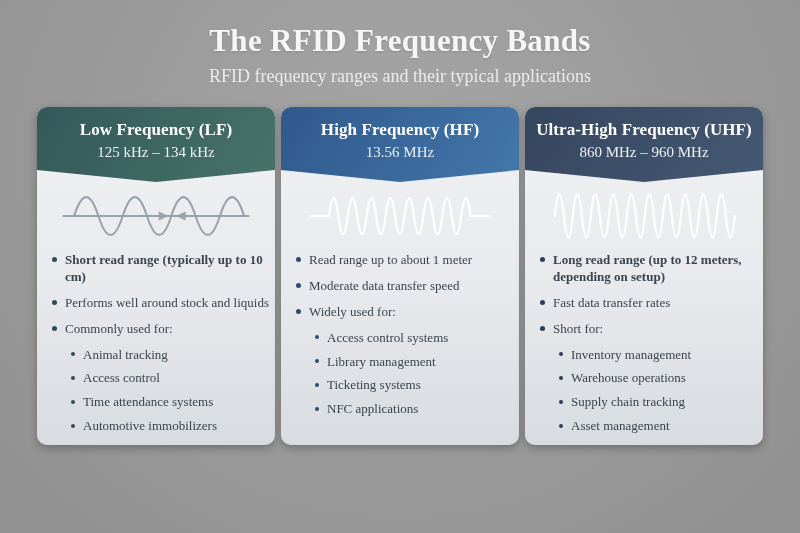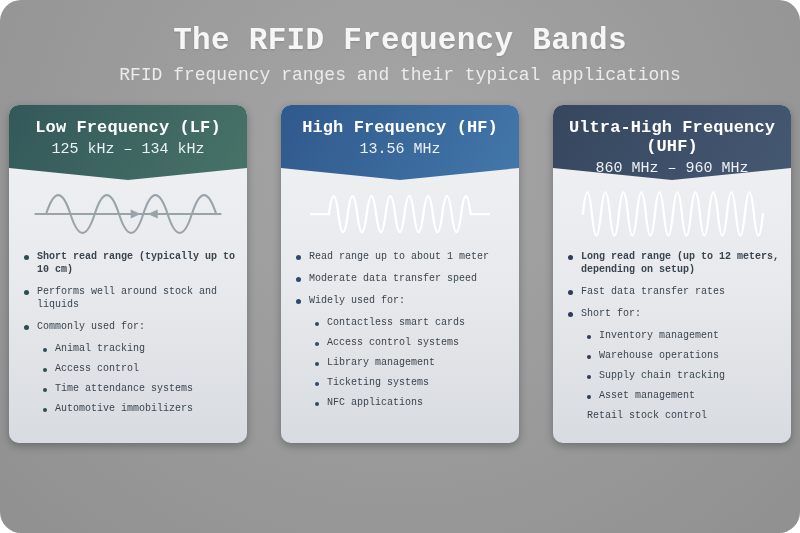--- a/index.html
+++ b/index.html
@@ -1,46 +1,45 @@
 <!DOCTYPE html>
 <html><head>
 <meta charset="utf-8">
 <style>
   html,body { margin:0; padding:0; }
   .page {
     width:800px; height:533px; overflow:hidden; position:relative;
     background: radial-gradient(ellipse at 50% 30%, #a6a6a6 0%, #9a9a9a 55%, #909090 100%);
-    font-family:Liberation Mono, monospace;
-    border-radius:21px;
+    font-family:Liberation Serif, serif;
   }
   .page-header { text-align:center; padding-top:23px; }
   .page-title {
     margin:0; font-size:31px; font-weight:bold; color:#f6f6f6; letter-spacing:.3px;
     text-shadow:0 1px 2px rgba(0,0,0,.15);
   }
   .page-subtitle { margin:7px 0 0; font-size:18px; color:#ebebeb; }
-  .cards-row { display:flex; justify-content:center; gap:34px; margin-top:20px; }
+  .cards-row { display:flex; justify-content:center; gap:6px; margin-top:20px; }
   .card {
     width:238px; height:338px; border-radius:10px; overflow:hidden;
     background:linear-gradient(180deg,#f1f2f4 0%, #e7e9ec 55%, #d8dbe0 100%);
     box-shadow:0 3px 9px rgba(0,0,0,.28);
     display:flex; flex-direction:column;
   }
   .card-header {
     flex:none; height:75px; box-sizing:border-box; padding-top:13px;
     clip-path:polygon(0 0, 100% 0, 100% calc(100% - 12px), 50% 100%, 0 calc(100% - 12px));
     color:#ffffff; text-align:center;
   }
   .card-title { font-size:17px; font-weight:bold; letter-spacing:.1px; }
   .card-range { font-size:15px; margin-top:4px; color:#edf1f4; }
   .wave { flex:none; height:54px; margin:7px 10px 0; }
   .wave svg { width:100%; height:100%; display:block; }
   .bullets {
     list-style:none; margin:9px 0 0; padding:0 0 0 15px;
-    font-size:10px; line-height:1.3; color:#3a4550;
+    font-size:13px; line-height:1.3; color:#3a4550;
   }
   .bullets li { display:flex; gap:8px; margin-bottom:9px; }
   .bullets li.lv2 { margin-left:19px; margin-bottom:7px; }
   .dot { flex:none; width:5px; height:5px; border-radius:50%; background:var(--bullet,#2d4a57); margin-top:5px; }
   .lv2 .dot { width:4px; height:4px; margin-top:5.5px; }
   li.bold .btext { font-weight:bold; }
 </style>
 </head>
 <body>
 
@@ -113,24 +112,20 @@
           <li class="lv1">
             <span class="dot"></span>
             <span class="btext">Moderate data transfer speed</span>
           </li>
           <li class="lv1">
             <span class="dot"></span>
             <span class="btext">Widely used for:</span>
           </li>
           <li class="lv2">
             <span class="dot"></span>
-            <span class="btext">Contactless smart cards</span>
-          </li>
-          <li class="lv2">
-            <span class="dot"></span>
             <span class="btext">Access control systems</span>
           </li>
           <li class="lv2">
             <span class="dot"></span>
             <span class="btext">Library management</span>
           </li>
           <li class="lv2">
             <span class="dot"></span>
             <span class="btext">Ticketing systems</span>
           </li>

